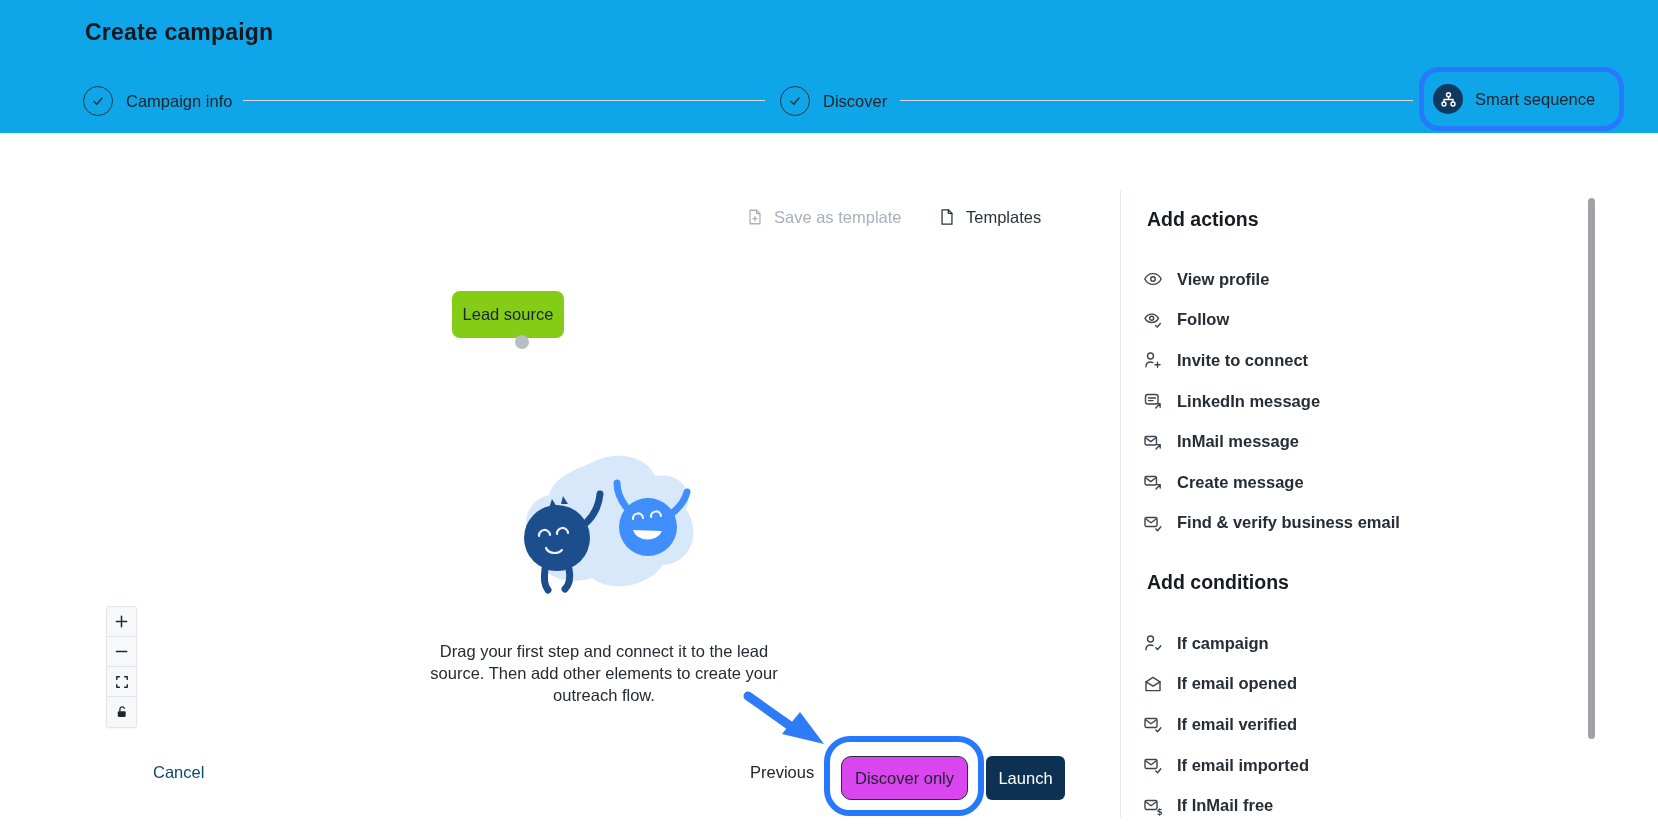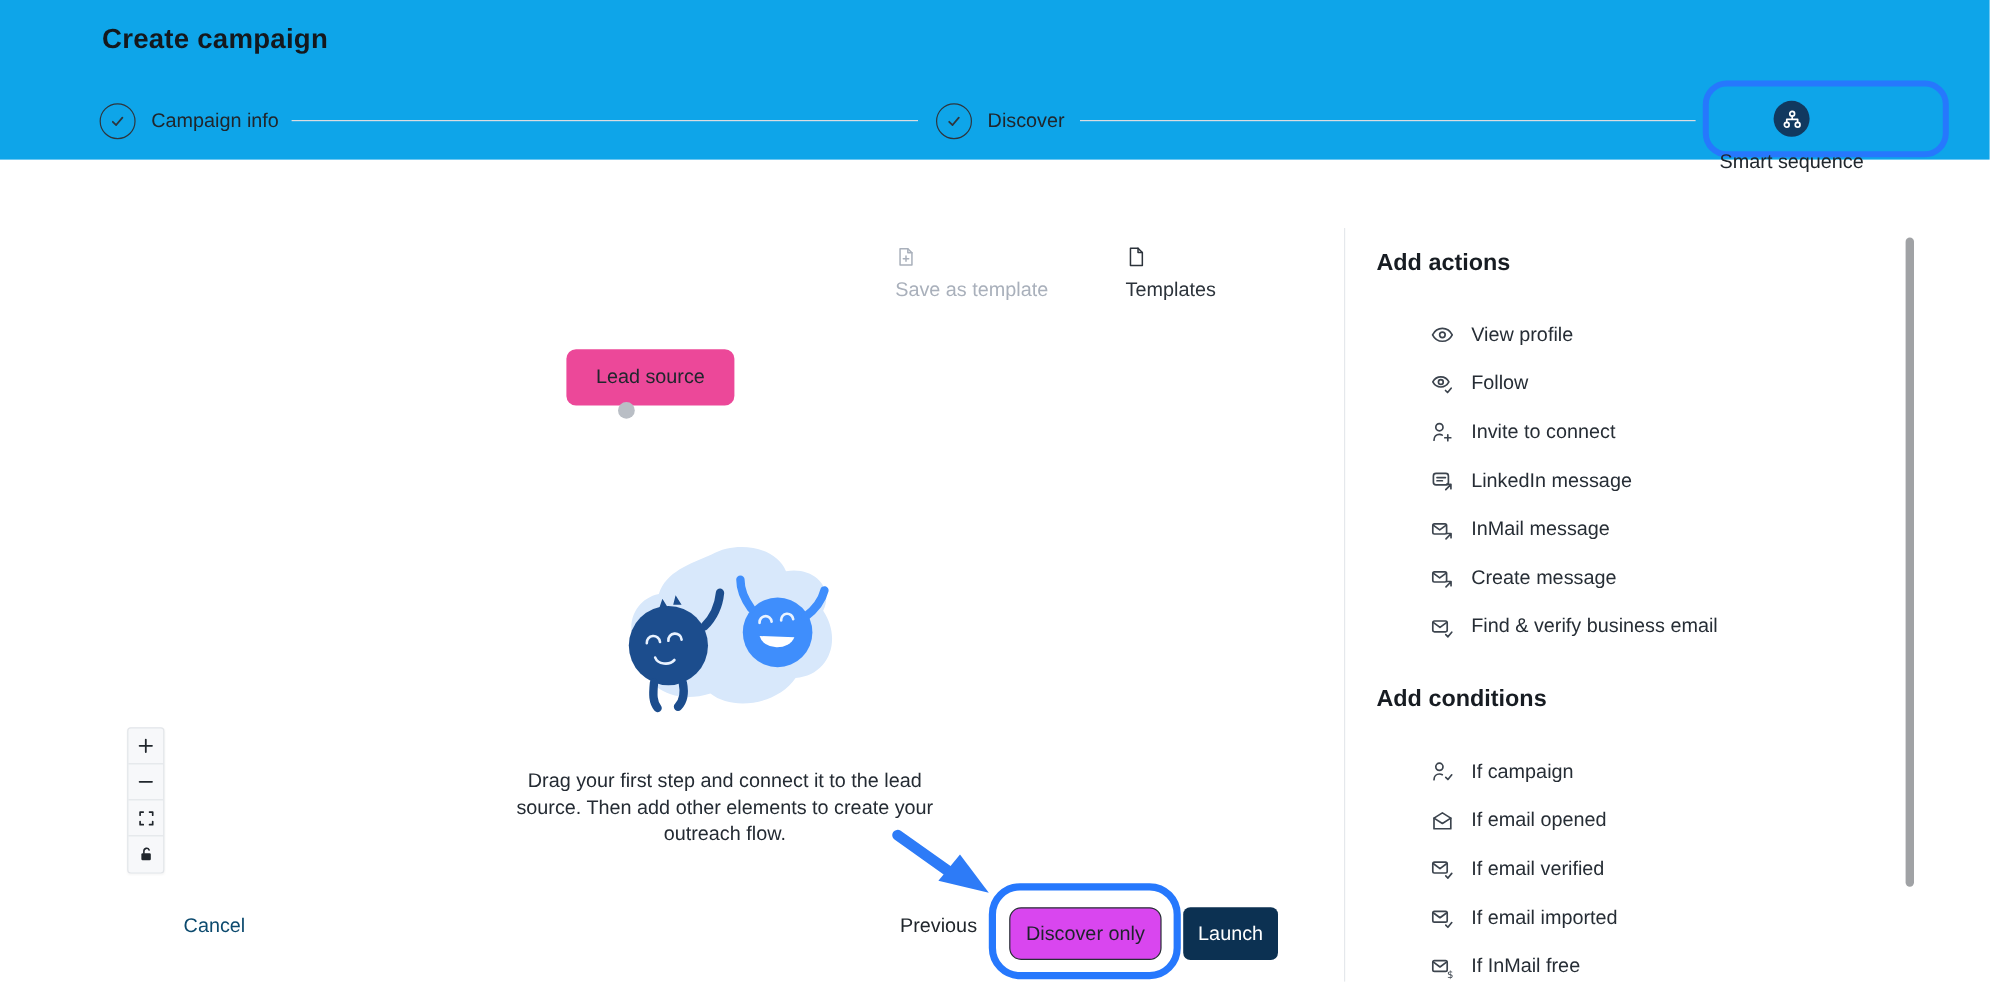--- a/index.html
+++ b/index.html
@@ -12,33 +12,33 @@
   .page-title { position:absolute; left:85px; top:19px; font-size:23px; font-weight:700; color:#14181d; letter-spacing:.2px; }
   .step { position:absolute; top:86px; height:30px; display:flex; align-items:center; gap:13px; cursor:pointer; }
   .step-circle { width:30px; height:30px; border:1.6px solid #2f353c; border-radius:50%; background:transparent;
                  display:flex; align-items:center; justify-content:center; flex:0 0 auto; }
   .step-label { font-size:16.5px; color:#20262c; white-space:nowrap; }
   .step1 { left:83px; } .step2 { left:780px; }
   .connector { position:absolute; top:100px; height:1px; background:#d9dce1; }
   .conn1 { left:243px; width:522px; } .conn2 { left:900px; width:513px; }
   .ring-smart { position:absolute; left:1419px; top:67px; width:205px; height:64px;
                 border:5px solid #2678fd; border-radius:20px; }
-  .step3 { position:absolute; left:1433px; top:84px; height:30px; display:flex; align-items:center; gap:12px; cursor:pointer;flex-direction:column; }
+  .step3 { position:absolute; left:1433px; top:84px; height:30px; display:flex; align-items:center; gap:12px; cursor:pointer; }
   .navy-circle { width:30px; height:30px; border-radius:50%; background:#11395f; display:flex; align-items:center; justify-content:center; flex:0 0 auto; }
 
   
-  .tool-btn { position:absolute; top:205px; height:24px; display:flex; gap:10px; font-size:16.5px; cursor:pointer;flex-direction:column; }
+  .tool-btn { position:absolute; top:205px; height:24px; display:flex; align-items:center; gap:10px; font-size:16.5px; cursor:pointer; }
   .save-tpl { left:746px; color:#a9b0bb; }
   .templates { left:938px; color:#2c333b; }
   .tool-btn .icon { display:flex; }
 
   
-  .lead-node { position:absolute; left:452px; top:291px; width:140px; height:47px; background:#ec4899;
+  .lead-node { position:absolute; left:452px; top:291px; width:112px; height:47px; background:#84cc16;
                border-radius:8px; display:flex; align-items:center; justify-content:center;
-               font-size:16.5px; font-weight:500; color:#20262d; cursor:grab;margin-left:20px; }
+               font-size:16.5px; font-weight:500; color:#20262d; cursor:grab; }
   .lead-dot { position:absolute; left:515px; top:335px; width:14px; height:14px; border-radius:50%; background:#b9bec5; }
   .illustration { position:absolute; left:505px; top:448px; }
   .hint { position:absolute; left:424px; top:640px; width:360px; text-align:center;
           font-size:16.5px; line-height:22px; color:#242b33; white-space:pre-line; }
 
   
   .zoom-panel { position:absolute; left:106px; top:606px; width:31px; background:#f7f8fa;
                 border:1px solid #e2e5e9; border-radius:3px; box-shadow:0 1px 2px rgba(0,0,0,.04); }
   .zoom-btn { width:100%; height:30px; display:flex; align-items:center; justify-content:center;
               border-bottom:1px solid #e2e5e9; color:#20262c; cursor:pointer; background:transparent; }
@@ -54,21 +54,21 @@
                   font-size:16.5px; color:#1d232a; cursor:pointer; }
   .launch-btn { position:absolute; left:986px; top:756px; width:79px; height:44px; background:#0c3152;
                 border:none; border-radius:6px; display:flex; align-items:center; justify-content:center;
                 font-size:16.5px; font-weight:400; color:#ffffff; cursor:pointer; }
   .annot-arrow { position:absolute; left:740px; top:688px; pointer-events:none; }
 
   
   .side-divider { position:absolute; left:1120px; top:190px; width:1px; height:628px; background:#e5e8ec; }
   .side-heading { position:absolute; left:1147px; font-size:19.5px; font-weight:700; color:#171c22; }
   .h-actions { top:208px; } .h-conditions { top:571px; }
-  .side-list { position:absolute; left:1192px; list-style:none; }
+  .side-list { position:absolute; left:1143px; list-style:none;font-weight:bold; }
   .l-actions { top:259px; } .l-conditions { top:623px; }
   .side-item { height:40.6px; display:flex; align-items:center; gap:14px; cursor:pointer; }
   .side-item .icon { width:20px; height:20px; display:flex; color:#3c444e; flex:0 0 auto; }
   .side-item .lbl { font-size:16.5px; color:#262d35; white-space:nowrap; }
 
   .scroll-thumb { position:absolute; left:1588px; top:198px; width:7px; height:541px;
                   background:#a0a2a5; border-radius:4px; cursor:pointer; }
 
   .icon svg { display:block; }
 </style>

